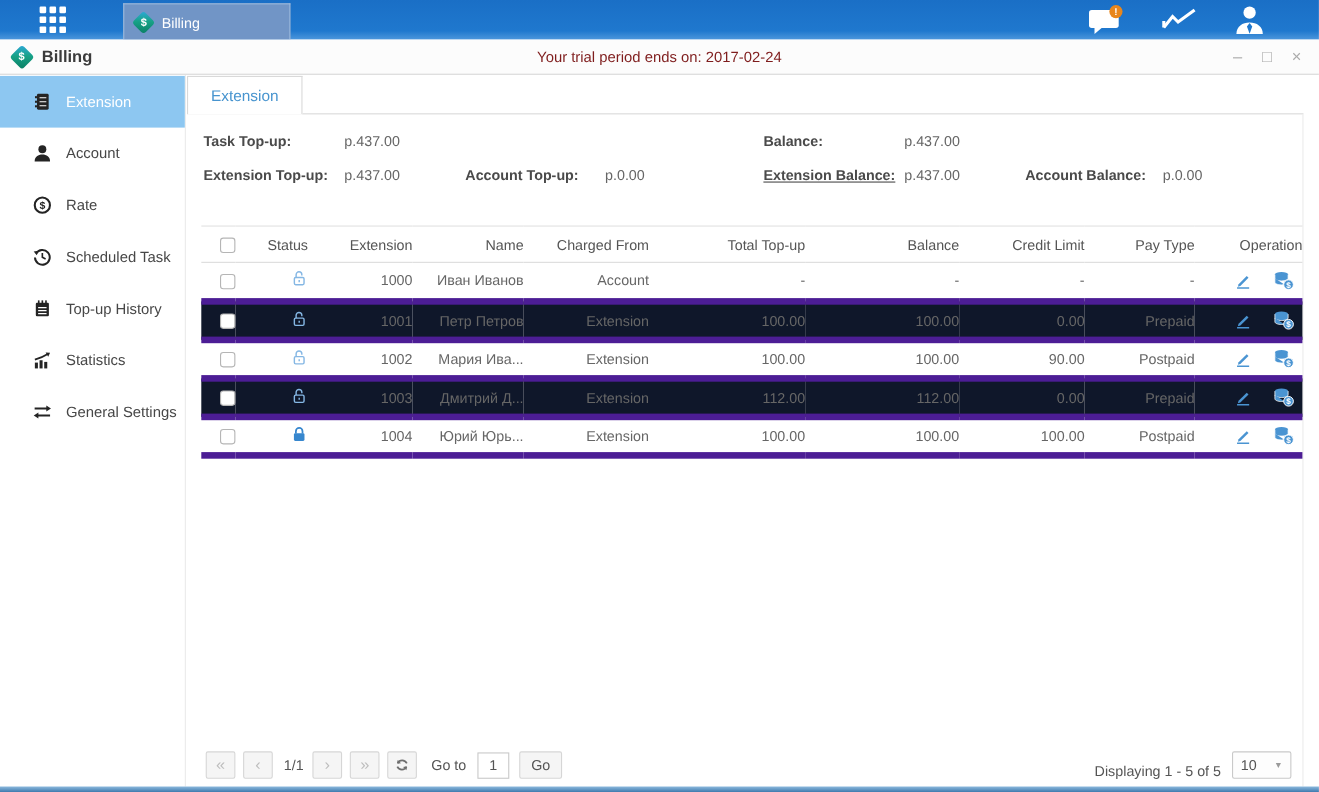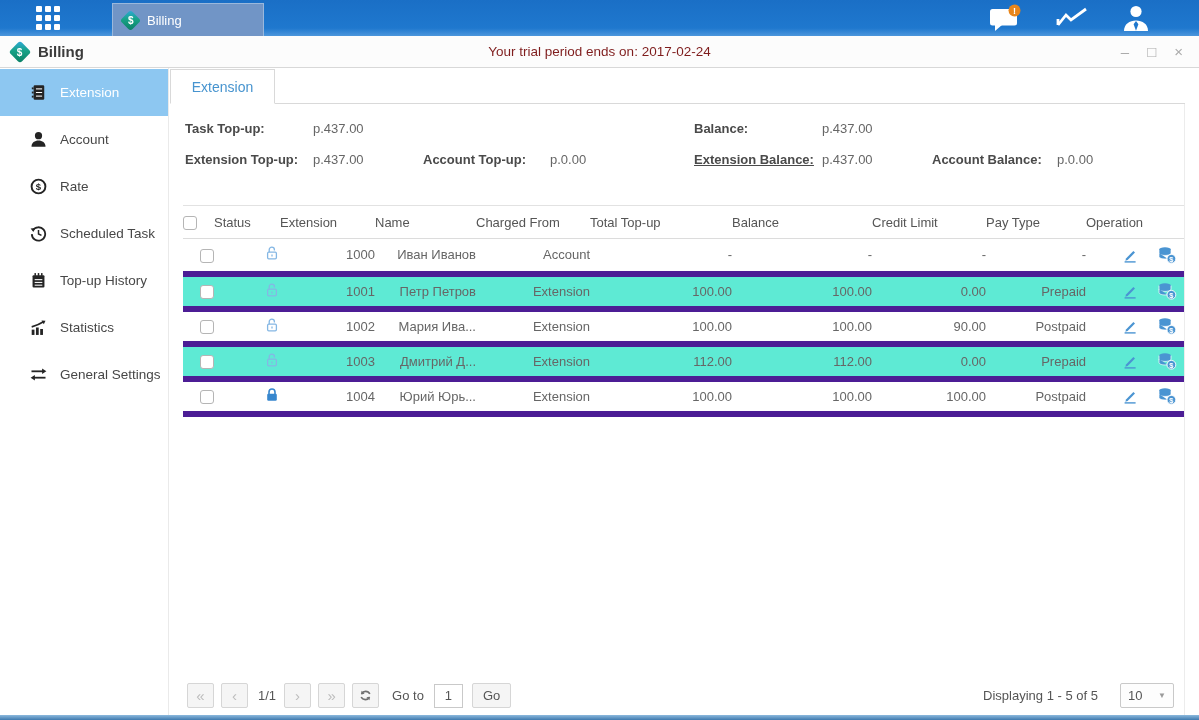--- a/index.html
+++ b/index.html
@@ -70,40 +70,40 @@
   .summary .val { position:absolute; font-size:13px; color:#666; }
 
   
   .actions { margin-top:6px; display:flex; gap:11px; padding-left:2px; }
   .btn-primary { background:#3E8CC9; color:#fff; border:none; border-radius:3px;
     font-size:13px; font-family:inherit; padding:0 13px; height:28px; cursor:pointer; }
 
   
   table { border-collapse:collapse; width:100%; margin-top:15px; table-layout:fixed; }
   thead th { font-size:13px; font-weight:normal; color:#555; height:33px;
-    border-top:1px solid #E2E2E2; border-bottom:1px solid #DCDCDC; text-align:left; }
+    border-top:1px solid #E2E2E2; border-bottom:1px solid #DCDCDC; text-align:right; }
   tbody td { font-size:13px; color:#666; height:35px; text-align:right; border-bottom:6px solid #4c1d95; }
-  tbody tr.alt { background:#5eead4; }
+  tbody tr.alt { background:#0f172a; }
   .cb { display:inline-block; width:14px; height:14px; border:1px solid #B5B5B5; border-radius:3px;
     background:#fff; cursor:pointer; vertical-align:middle; }
   .op-cell span { display:inline-flex; margin:0 7px; cursor:pointer; vertical-align:middle; }
 
   
   .pagebar { position:absolute; left:4px; right:10px; bottom:7px; display:flex; align-items:center; }
   .pg-btn { width:27px; height:25px; background:#F5F5F5; border:1px solid #D6D6D6; border-radius:2px;
     display:flex; align-items:center; justify-content:center; font-size:15px; color:#BDBDBD;
     cursor:pointer; margin-right:7px; }
   .pg-btn.en { color:#8A8A8A; }
   .pg-num { font-size:13px; color:#555; margin:0 8px 0 3px; }
   .goto-label { font-size:13px; color:#555; margin:0 10px 0 6px; }
   .goto-input { width:29px; height:24px; border:1px solid #C9C9C9; text-align:center; font-size:13px;
     color:#555; font-family:inherit; margin-right:9px; }
   .go-btn { height:25px; padding:0 10px; background:#F5F5F5; border:1px solid #D6D6D6; border-radius:2px;
     font-size:13px; color:#555; font-family:inherit; cursor:pointer; }
-  .pagebar-right { margin-left:auto; display:flex; align-items:center; gap:22px; }
+  .pagebar-right { margin-left:auto; display:flex; align-items:flex-end; gap:10px; }
   .displaying { font-size:13px; color:#555; }
   .page-size { width:54px; height:25px; border:1px solid #C9C9C9; background:#FDFDFD; border-radius:2px;
     display:flex; align-items:center; justify-content:space-between; padding:0 7px; cursor:pointer; }
   .page-size .sz { font-size:13px; color:#555; }
   .page-size .caret { font-size:8px; color:#9B9B9B; }
 
   
   .bottom-strip { position:absolute; left:0; right:0; bottom:0; height:5px;
     background:linear-gradient(180deg,#8CB9DE 0%,#3F7AAE 100%); }
 </style>

